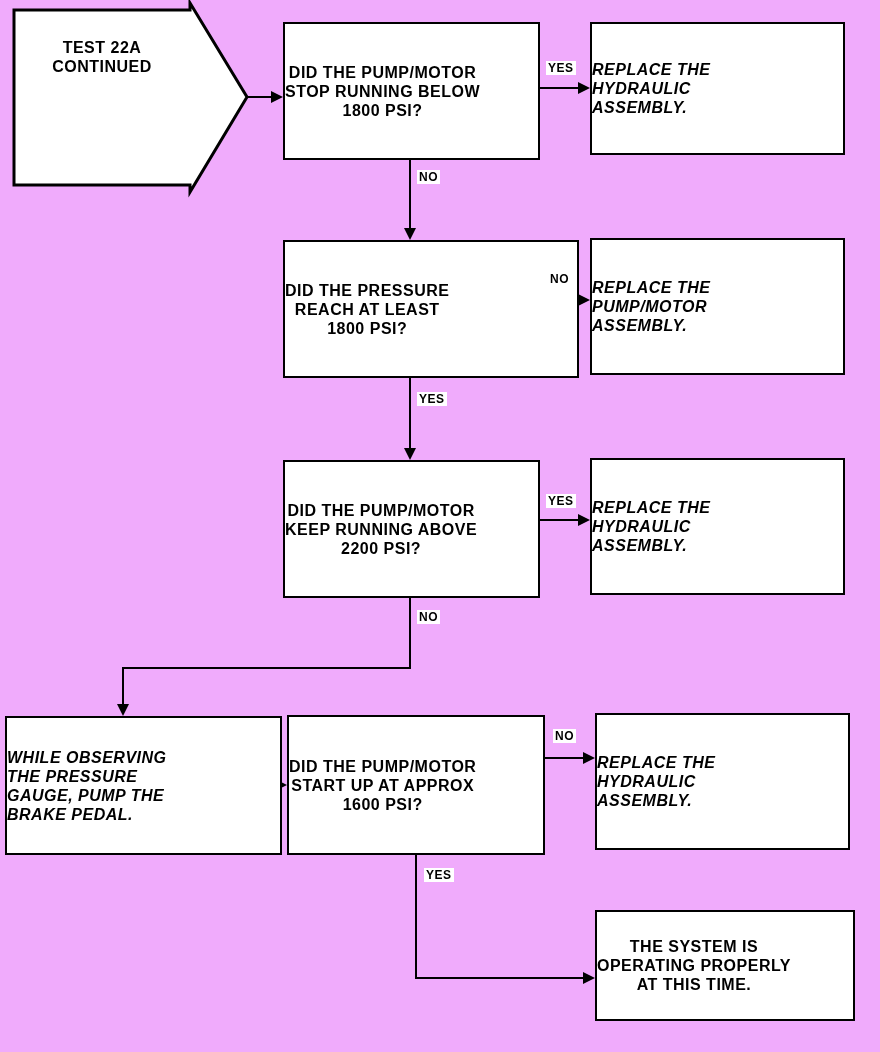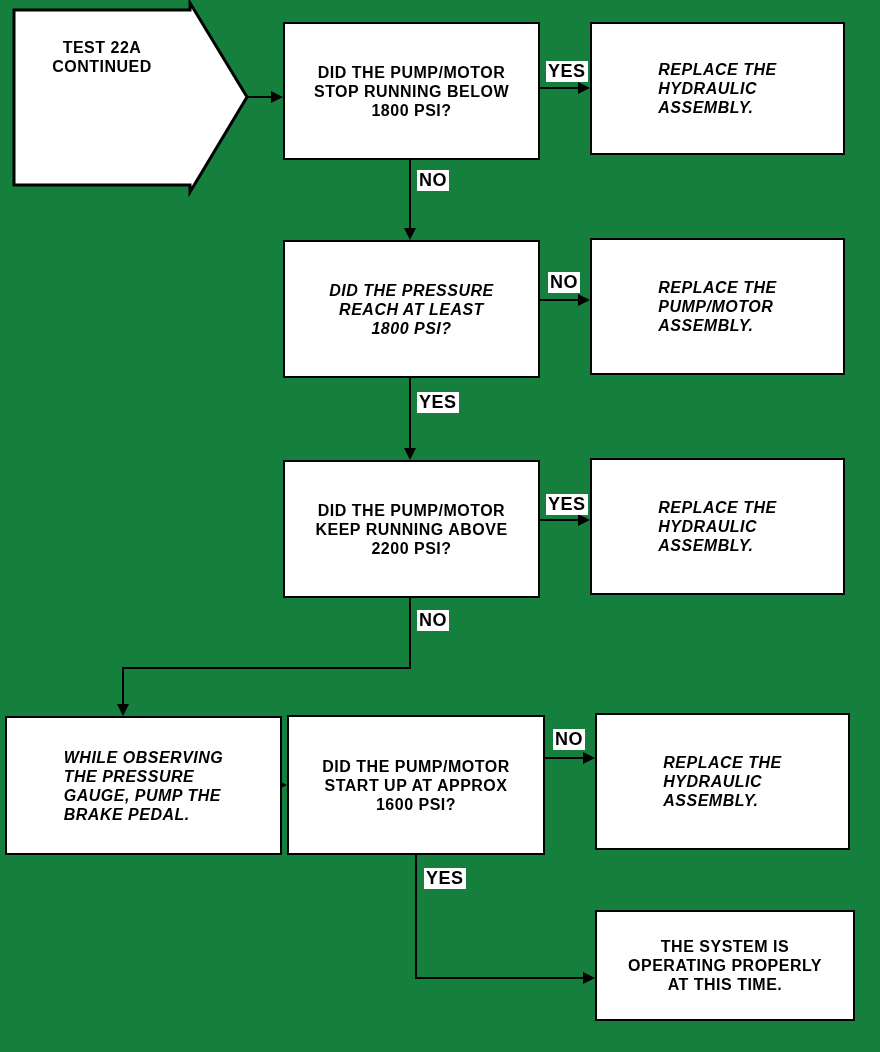--- a/index.html
+++ b/index.html
@@ -1,52 +1,51 @@
 <!DOCTYPE html>
 <html><head>
 <meta charset="utf-8">
 <style>
   * { margin: 0; padding: 0; box-sizing: border-box; }
   html, body { background: #ffffff; }
   .canvas {
     position: relative;
     width: 880px;
     height: 1052px;
-    background: #15803d;
+    background: #f0abfc;
     font-family: "Liberation Sans", sans-serif;
     font-weight: bold;
     color: #000;
     overflow: hidden;
   }
   .wires { position: absolute; left: 0; top: 0; width: 880px; height: 1052px; }
   .node {
     position: absolute;
     border: 2px solid #000;
     background: #fff;
     display: flex;
     align-items: center;
-    justify-content: center;
     font-size: 16px;
     line-height: 19px;
     letter-spacing: 0.5px;
   }
   .node-text { white-space: pre-line; }
   .txt-center .node-text { text-align: center; }
   .txt-left .node-text { text-align: left; font-style: italic; }
   .start-label {
     position: absolute;
     text-align: center;
     white-space: pre-line;
     font-size: 16px;
     line-height: 19px;
     letter-spacing: 0.5px;
   }
   .edge-label {
     position: absolute;
-    font-size: 18px;
+    font-size: 12px;
     letter-spacing: 0.5px;
     background: #fff;
     padding: 0 2px;
   }
 </style>
 </head>
 <body>
 
 <div class="canvas">
 
@@ -92,21 +91,21 @@
     <div class="node-text">DID THE PUMP/MOTOR
 STOP RUNNING BELOW
 1800 PSI?</div>
   </div>
   <div class="node txt-left" style="left:590px; top:22px; width:255px; height:133px;">
     <div class="node-text">REPLACE THE
 HYDRAULIC
 ASSEMBLY.</div>
   </div>
 
-  <div class="node txt-center" style="left:283px; top:240px; width:257px; height:138px;font-style:italic;">
+  <div class="node txt-center" style="left:283px; top:240px; width:296px; height:138px;">
     <div class="node-text">DID THE PRESSURE
 REACH AT LEAST
 1800 PSI?</div>
   </div>
   <div class="node txt-left" style="left:590px; top:238px; width:255px; height:137px;">
     <div class="node-text">REPLACE THE
 PUMP/MOTOR
 ASSEMBLY.</div>
   </div>
 

